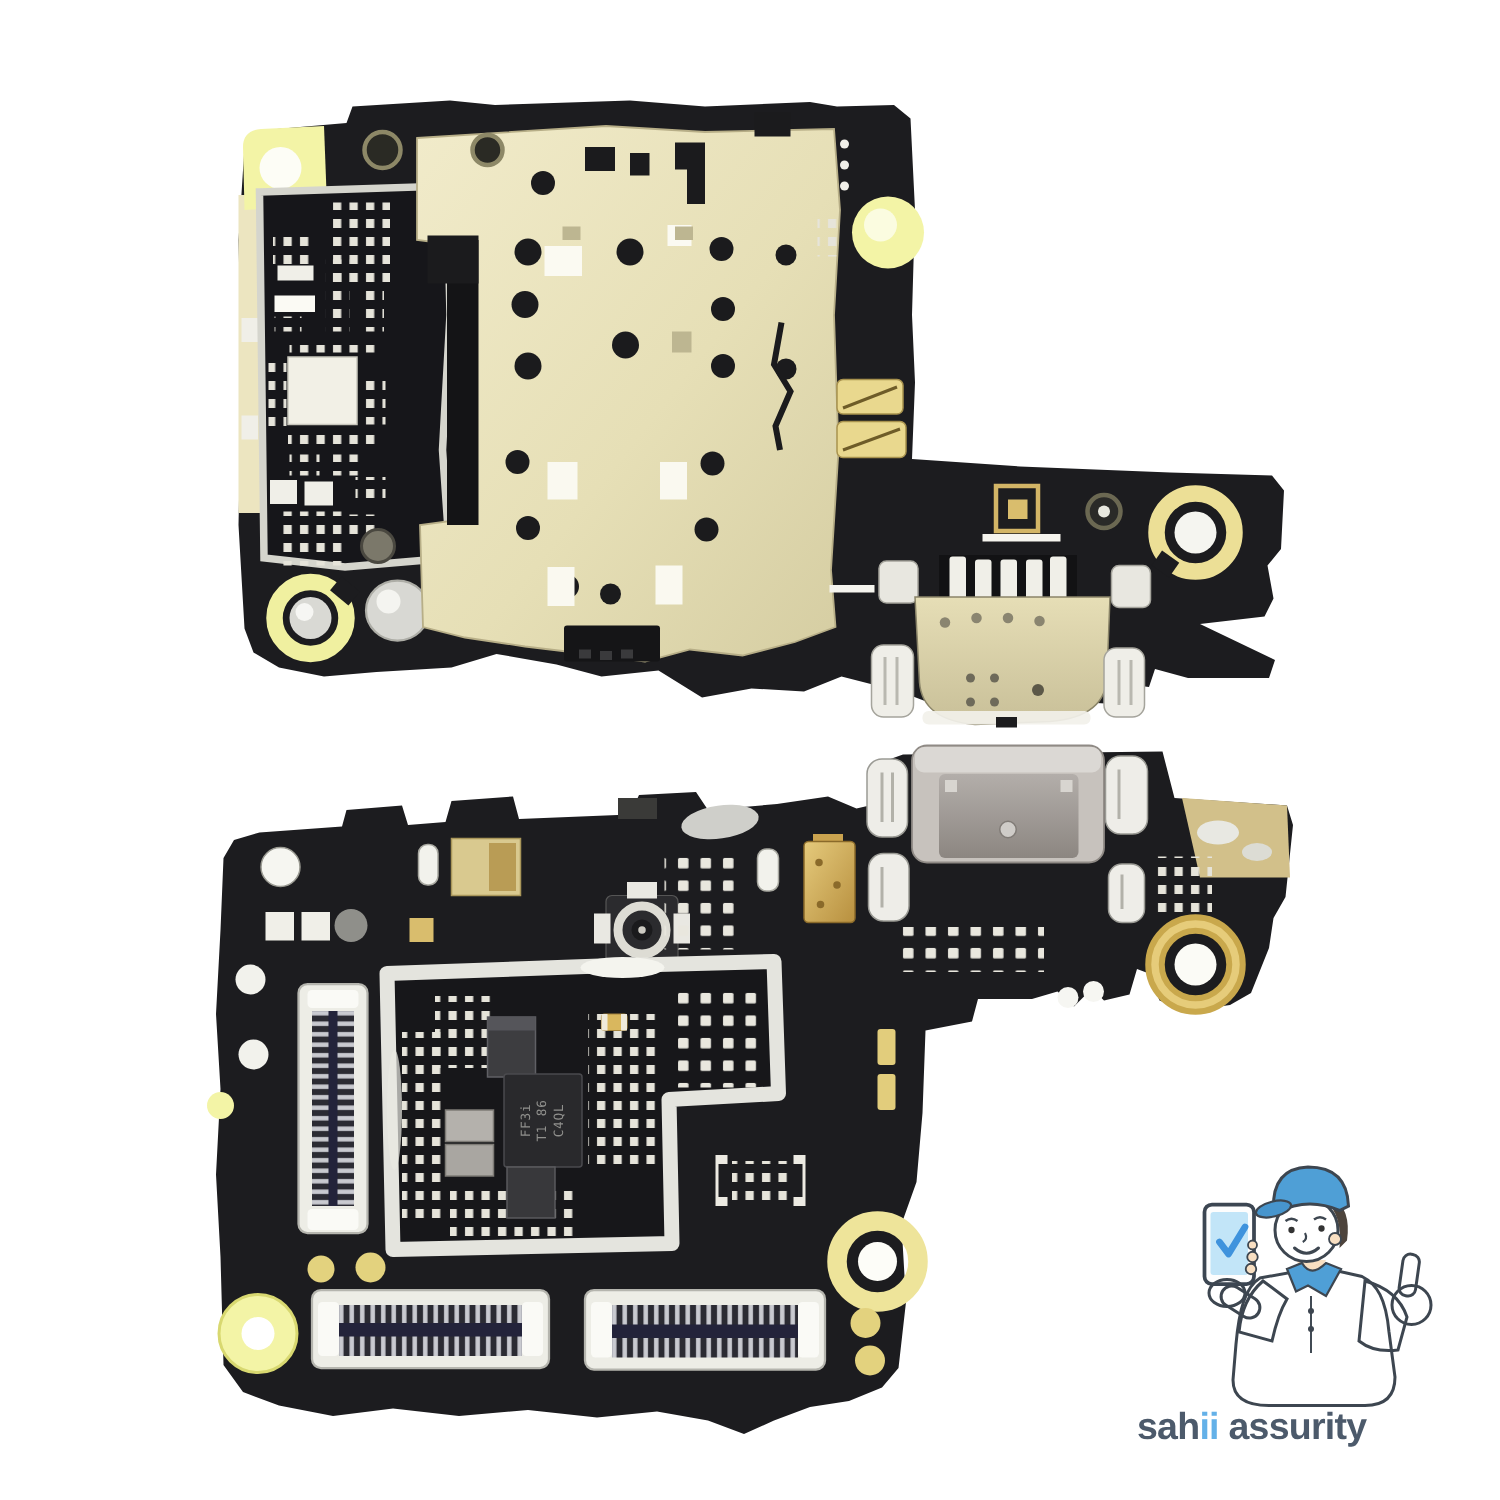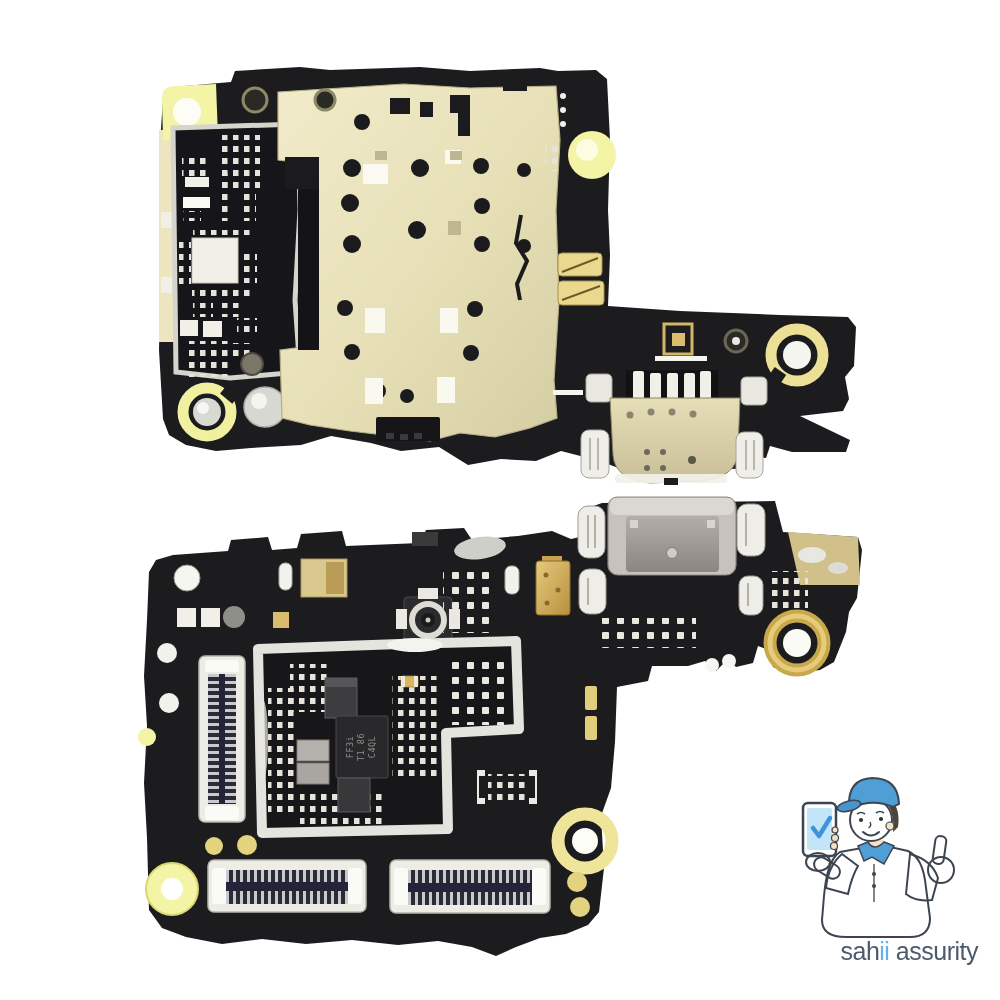--- a/index.html
+++ b/index.html
@@ -9,22 +9,22 @@
   
   .f-pcb{fill:var(--pcb,#1c1c1f);}
   .f-yellow{fill:var(--pad-yellow,#f3f4a6);}
   .f-gold{fill:var(--gold,#d9bd6d);}
   .f-skin{fill:var(--skin,#f8dfc2);}
   .f-shirt{fill:var(--shirt,#69b4e8);}
   .f-cap{fill:var(--cap,#4f9fd6);}
   .hole{fill:#1b1b1d;}
   .wpad{fill:#f0efe8;}
   .outl{stroke:#3d4650;stroke-width:2;fill:none;}
-  #brand{position:absolute;left:758px;top:938px;width:220px;text-align:right;
-         font-size:25px;font-weight:400;letter-spacing:-0.5px;line-height:1.1;}
+  #brand{position:absolute;left:758px;top:938px;width:220px;text-align:left;
+         font-size:25px;font-weight:700;letter-spacing:-0.5px;line-height:1.1;}
   .chiptext{font-family:"DejaVu Sans Mono",monospace;font-size:8.5px;fill:#90908d;letter-spacing:0.5px;}
 </style>
 </head>
 <body>
 
 <div id="canvas">
 <svg width="1000" height="1000" viewBox="0 0 1000 1000">
   <defs>
     <linearGradient id="gShield" x1="0" y1="0" x2="1" y2="1">
       <stop offset="0" stop-color="#f1ebca"></stop>

